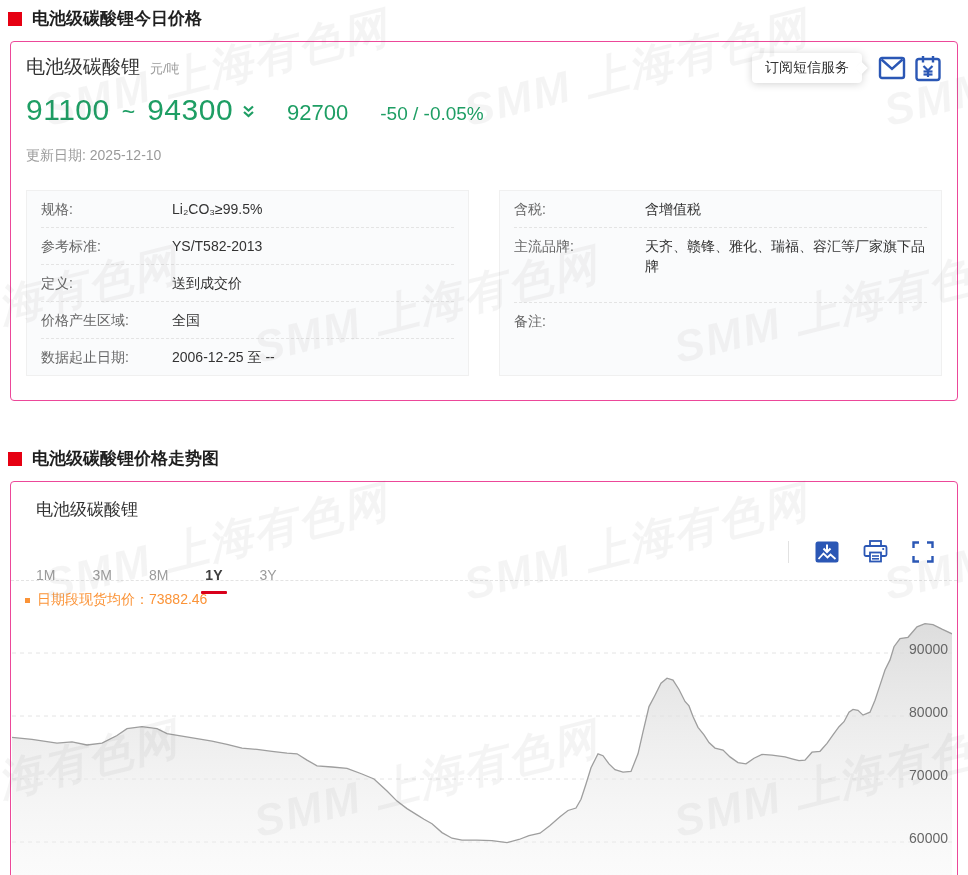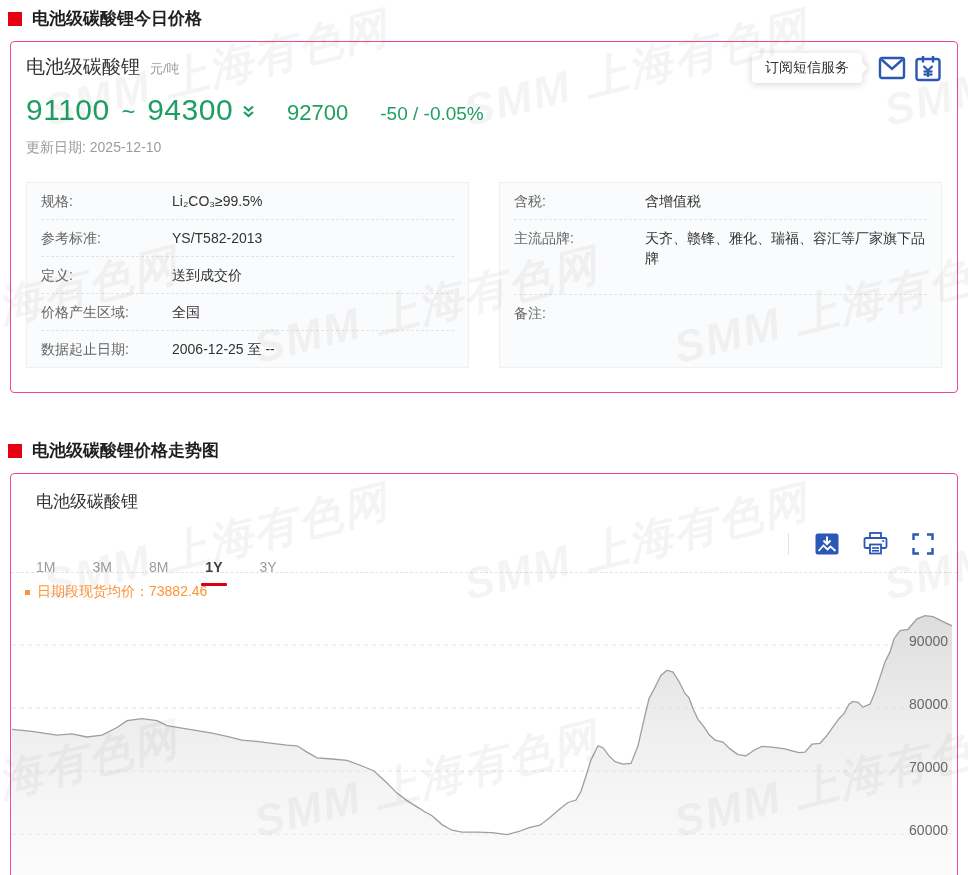--- a/index.html
+++ b/index.html
@@ -37,21 +37,21 @@
   .icon-btn { display: inline-flex; align-items: center; justify-content: center; cursor: pointer; }
   .subscribe .icon-btn + .icon-btn { margin-left: 8px; }
 
   .price-row { display: flex; align-items: baseline; margin-top: 13px; color: #1e9e64; }
   .p-low, .p-high { font-size: 30px; letter-spacing: 0.5px; }
   .p-tilde { font-size: 23px; margin: 0 12px; }
   .arrow-dd { align-self: center; margin: 6px 0 0 9px; }
   .p-avg { font-size: 22px; margin-left: 32px; }
   .p-chg { font-size: 19px; margin-left: 32px; }
 
-  .update { margin-top: 12px; font-size: 14px; color: #9b9b9b; }
+  .update { margin-top: 20px; font-size: 14px; color: #9b9b9b; }
 
   .spec-grid { display: flex; gap: 30px; margin-top: 25px; }
   .spec-box { flex: 1; background: #fafbfc; border: 1px solid #f0f0f0; padding: 0 14px; }
   .spec-row { display: flex; padding: 8px 0; border-bottom: 1px dashed #e4e4e4;
     font-size: 14px; line-height: 20px; }
   .spec-box .spec-row:last-child { border-bottom: none; }
   .spec-label { width: 131px; color: #666; flex: 0 0 auto; }
   .spec-value { color: #333; flex: 1; }
   .spec-row.tall { padding-bottom: 26px; }
 

